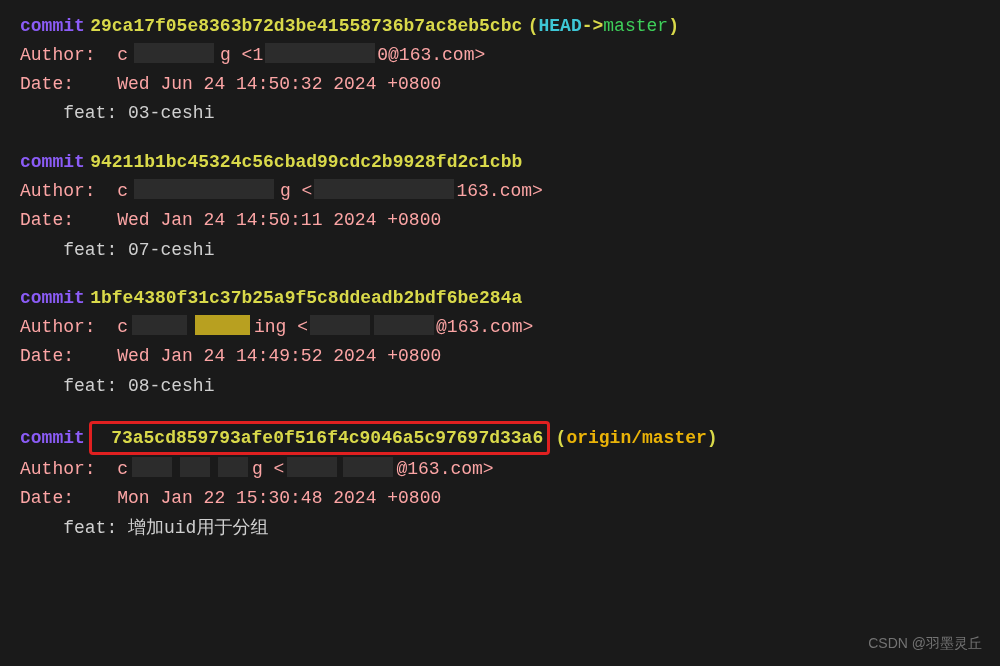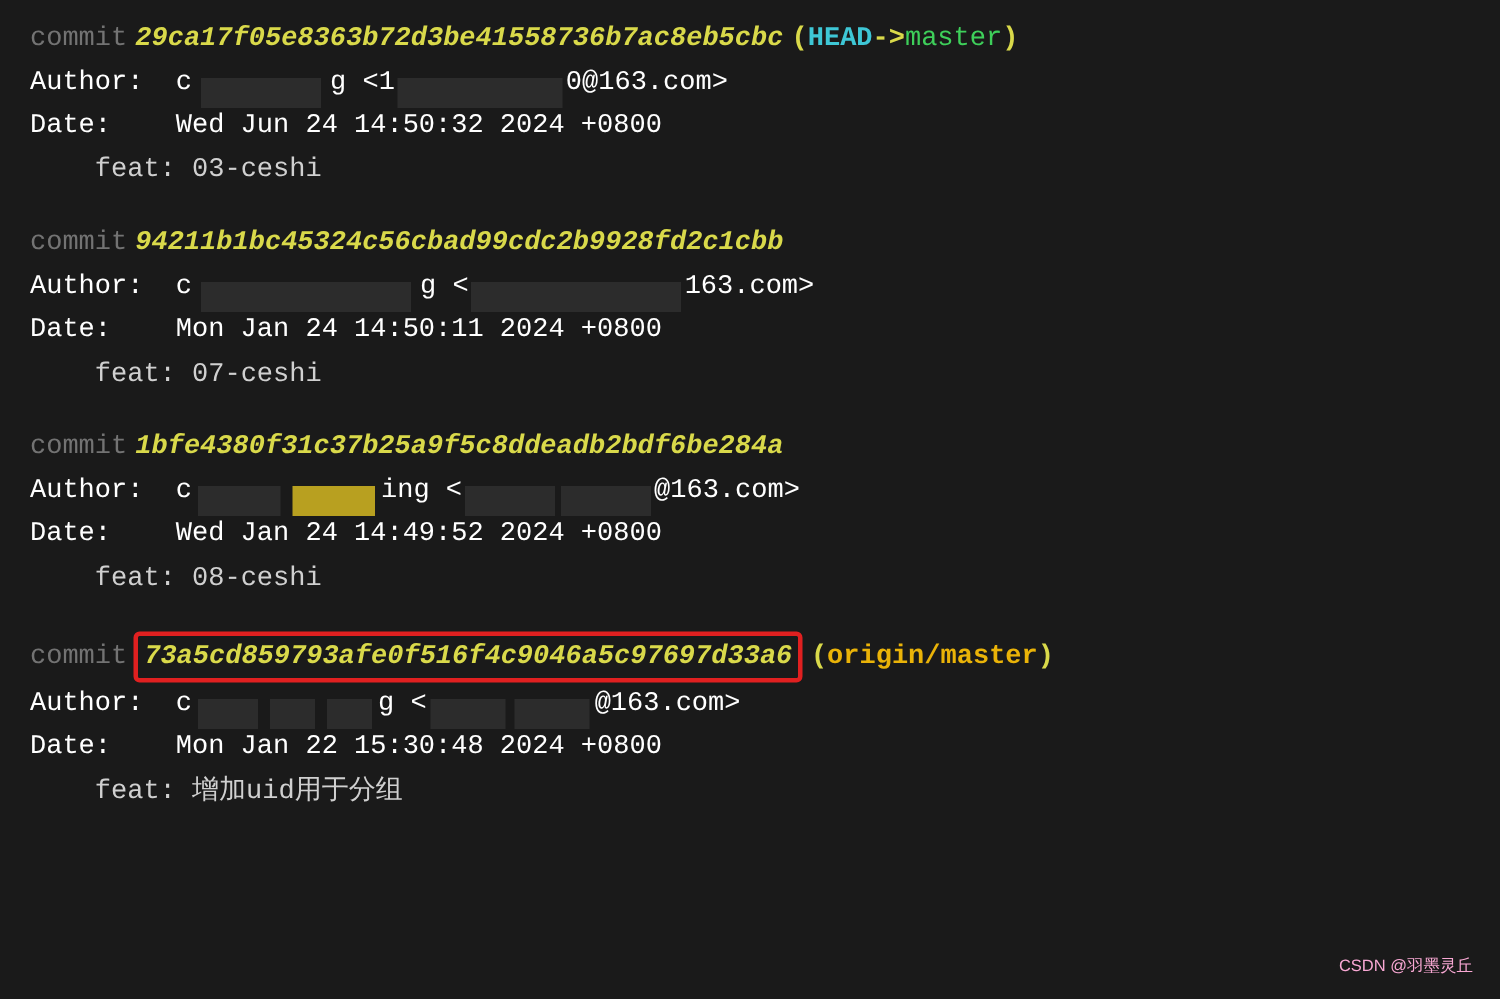--- a/index.html
+++ b/index.html
@@ -21,28 +21,27 @@
     }
     .commit-block {
       margin-bottom: 20px;
       white-space: nowrap;
     }
     .commit-line {
       display: flex;
       align-items: center;
     }
     .commit-label {
-      color: #737373;
-      font-weight: normal;
+      color: #8b5cf6;
+      font-weight: bold;
     }
     .commit-hash {
       color: #d9d94a;
       font-weight: bold;
       margin-left: 0.5ch;
-      font-style: italic;
     }
     .paren {
       color: #d9d94a;
       font-weight: bold;
       margin-left: 0.5ch;
     }
     .head-label {
       color: #3ec7d6;
       font-weight: bold;
     }
@@ -52,23 +51,22 @@
     }
     .master {
       color: #3ecf5a;
       font-weight: normal;
     }
     .origin-master {
       color: #eab308;
       font-weight: bold;
     }
     .meta-line {
-      color: #ffffff;
+      color: #fca5a5;
       display: flex;
-      align-items: flex-end;
     }
     .meta-label {
       display: inline-block;
       width: 9ch;
     }
     .redact {
       display: inline-block;
       background: #2c2c2c;
       height: 1.1em;
       vertical-align: text-bottom;
@@ -84,22 +82,22 @@
       border: 3px solid #e02020;
       border-radius: 4px;
       padding: 0px 4px;
       margin-left: 0.4ch;
       display: inline-block;
     }
     .watermark {
       position: absolute;
       bottom: 12px;
       right: 18px;
-      color: #f9a8d4;
-      font-size: 11px;
+      color: #737373;
+      font-size: 14px;
       font-family: sans-serif;
     }
   </style>
 </head>
 <body>
 
 <div class="commit-block">
   <div class="commit-line">
     <span class="commit-label">commit</span>
     <span class="commit-hash">29ca17f05e8363b72d3be41558736b7ac8eb5cbc</span>
@@ -132,21 +130,21 @@
   <div class="meta-line">
     <span class="meta-label">Author:</span>
     <span>c</span>
     <span class="redact" style="width:140px;margin:0 6px"></span>
     <span>g &lt;</span>
     <span class="redact" style="width:140px;margin:0 2px"></span>
     <span>163.com&gt;</span>
   </div>
   <div class="meta-line">
     <span class="meta-label">Date:</span>
-    <span>Mon Jan 24 14:50:11 2024 +0800</span>
+    <span>Wed Jan 24 14:50:11 2024 +0800</span>
   </div>
   <div class="message">feat: 07-ceshi</div>
 </div>
 
 <div class="commit-block">
   <div class="commit-line">
     <span class="commit-label">commit</span>
     <span class="commit-hash">1bfe4380f31c37b25a9f5c8ddeadb2bdf6be284a</span>
   </div>
   <div class="meta-line">
@@ -163,21 +161,21 @@
     <span class="meta-label">Date:</span>
     <span>Wed Jan 24 14:49:52 2024 +0800</span>
   </div>
   <div class="message">feat: 08-ceshi</div>
 </div>
 
 <div class="commit-block">
   <div class="commit-line">
     <span class="commit-label">commit</span>
     <span class="highlight-box">
-      <span class="commit-hash" style="margin-left:0">73a5cd859793afe0f516f4c9046a5c97697d33a6</span>
+      <span class="commit-hash" style="margin-left:15px">73a5cd859793afe0f516f4c9046a5c97697d33a6</span>
     </span>
     <span class="paren"> (</span>
     <span class="origin-master">origin/master</span>
     <span class="paren" style="margin-left:0">)</span>
   </div>
   <div class="meta-line">
     <span class="meta-label">Author:</span>
     <span>c</span>
     <span class="redact" style="width:40px;margin:0 4px"></span>
     <span class="redact" style="width:30px;margin:0 4px"></span>

